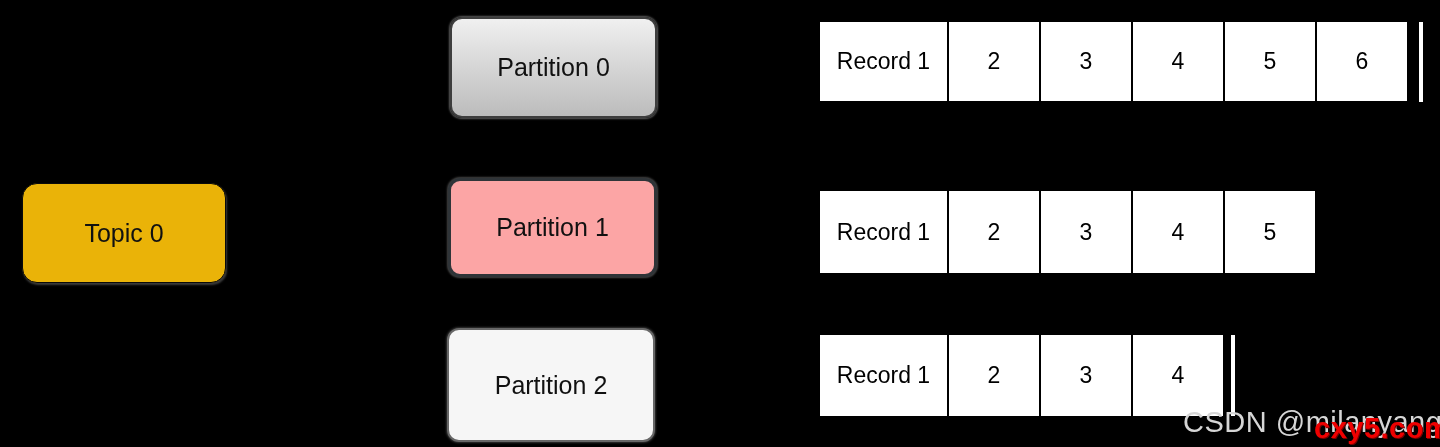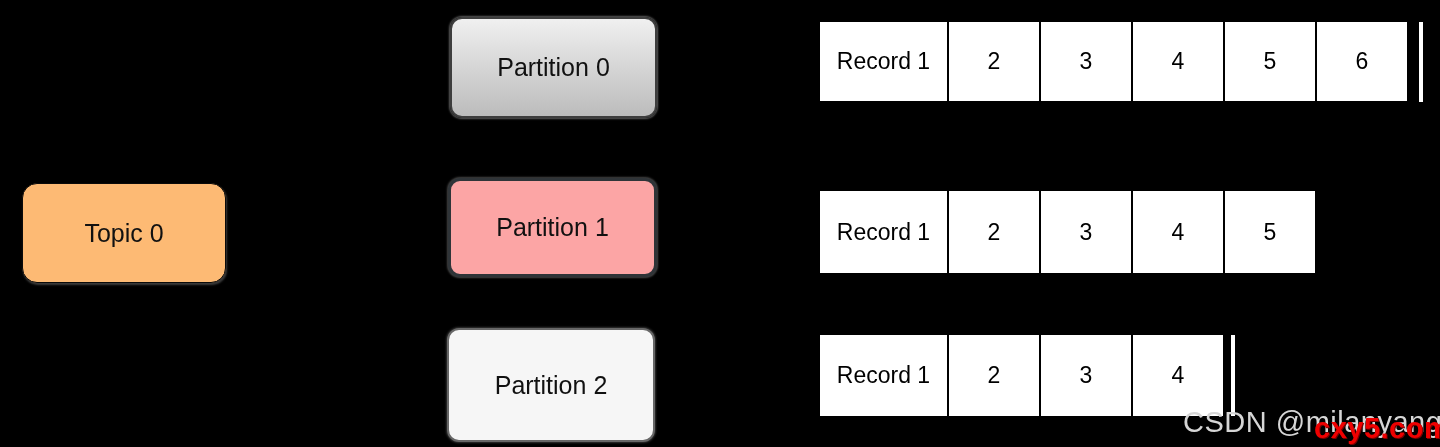--- a/index.html
+++ b/index.html
@@ -18,21 +18,21 @@
     position: absolute;
     display: flex;
     align-items: center;
     justify-content: center;
     font-size: 25px;
     color: #111;
     box-sizing: border-box;
   }
   .topic-box {
     left: 22px; top: 183px; width: 204px; height: 100px;
-    background: #fdba74;
+    background: #eab308;
     border: 1px solid #0a0a0a;
     border-radius: 15px;
     box-shadow: 1px 2px 2px rgba(130,130,130,0.45);
   }
   .partition-box { border-radius: 12px; }
   .p0 {
     left: 450px; top: 17px; width: 207px; height: 101px;
     background: linear-gradient(180deg, #f0f0f0 0%, #d8d8d8 45%, #bcbcbc 100%);
     border: 2px solid #3e3e3e;
     box-shadow: 0 0 2px 1px rgba(165,165,165,0.55);

